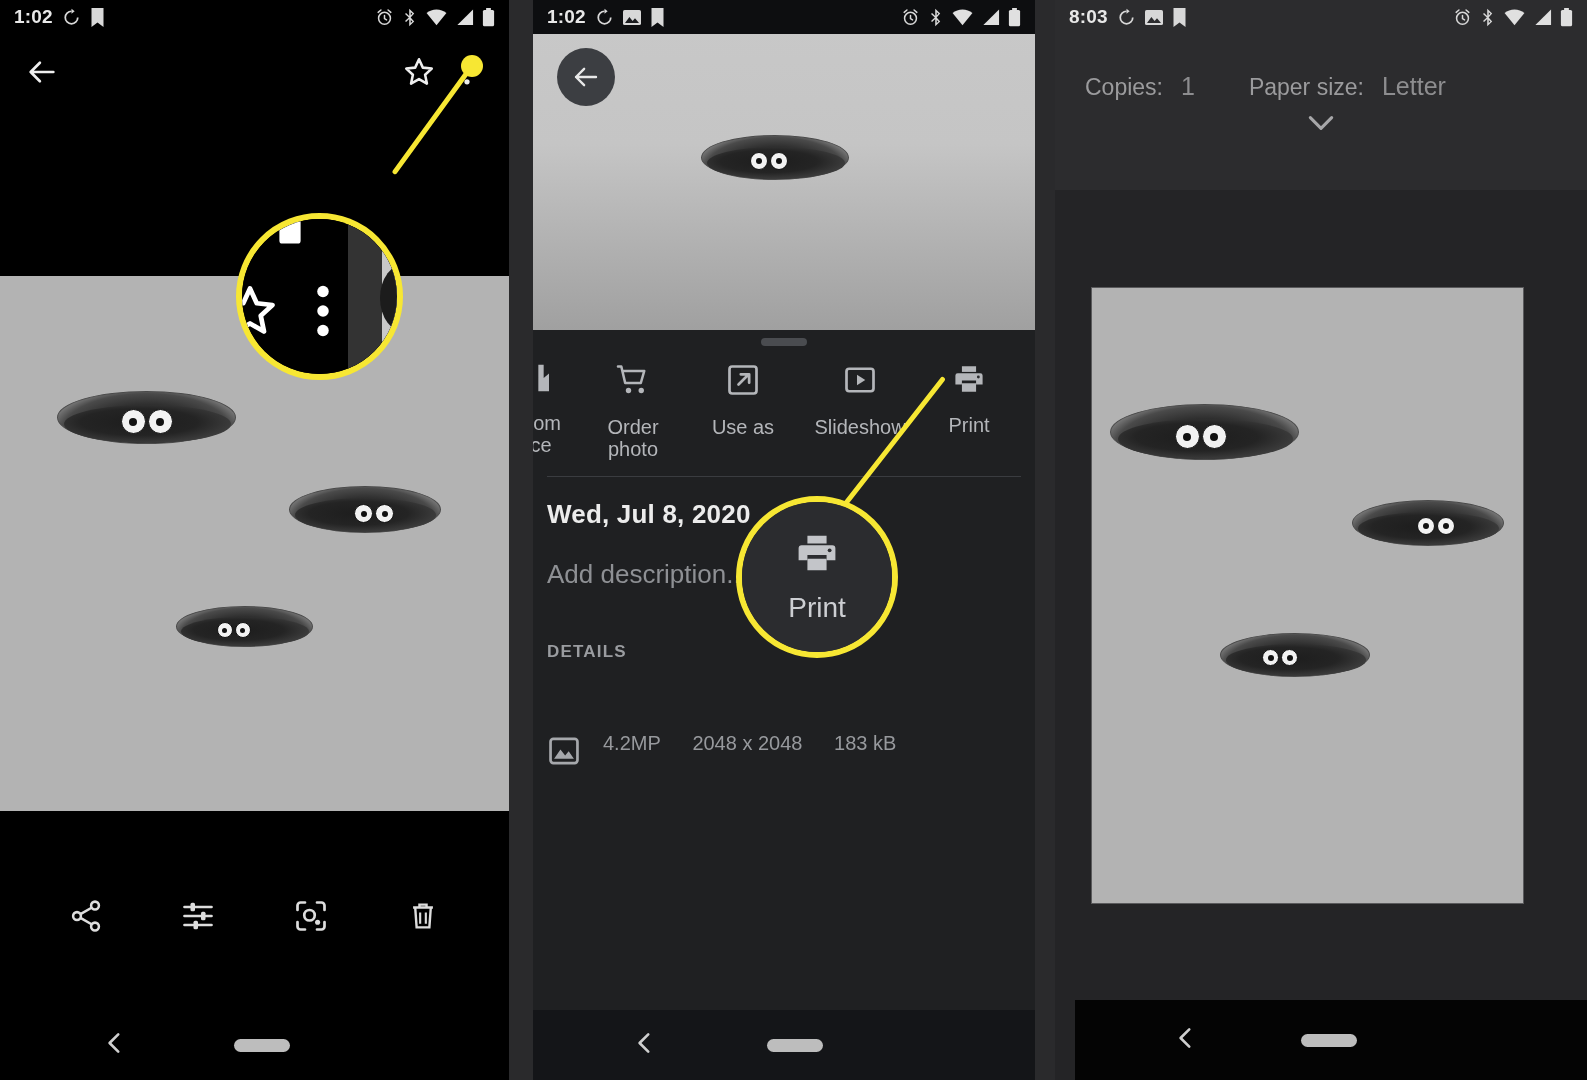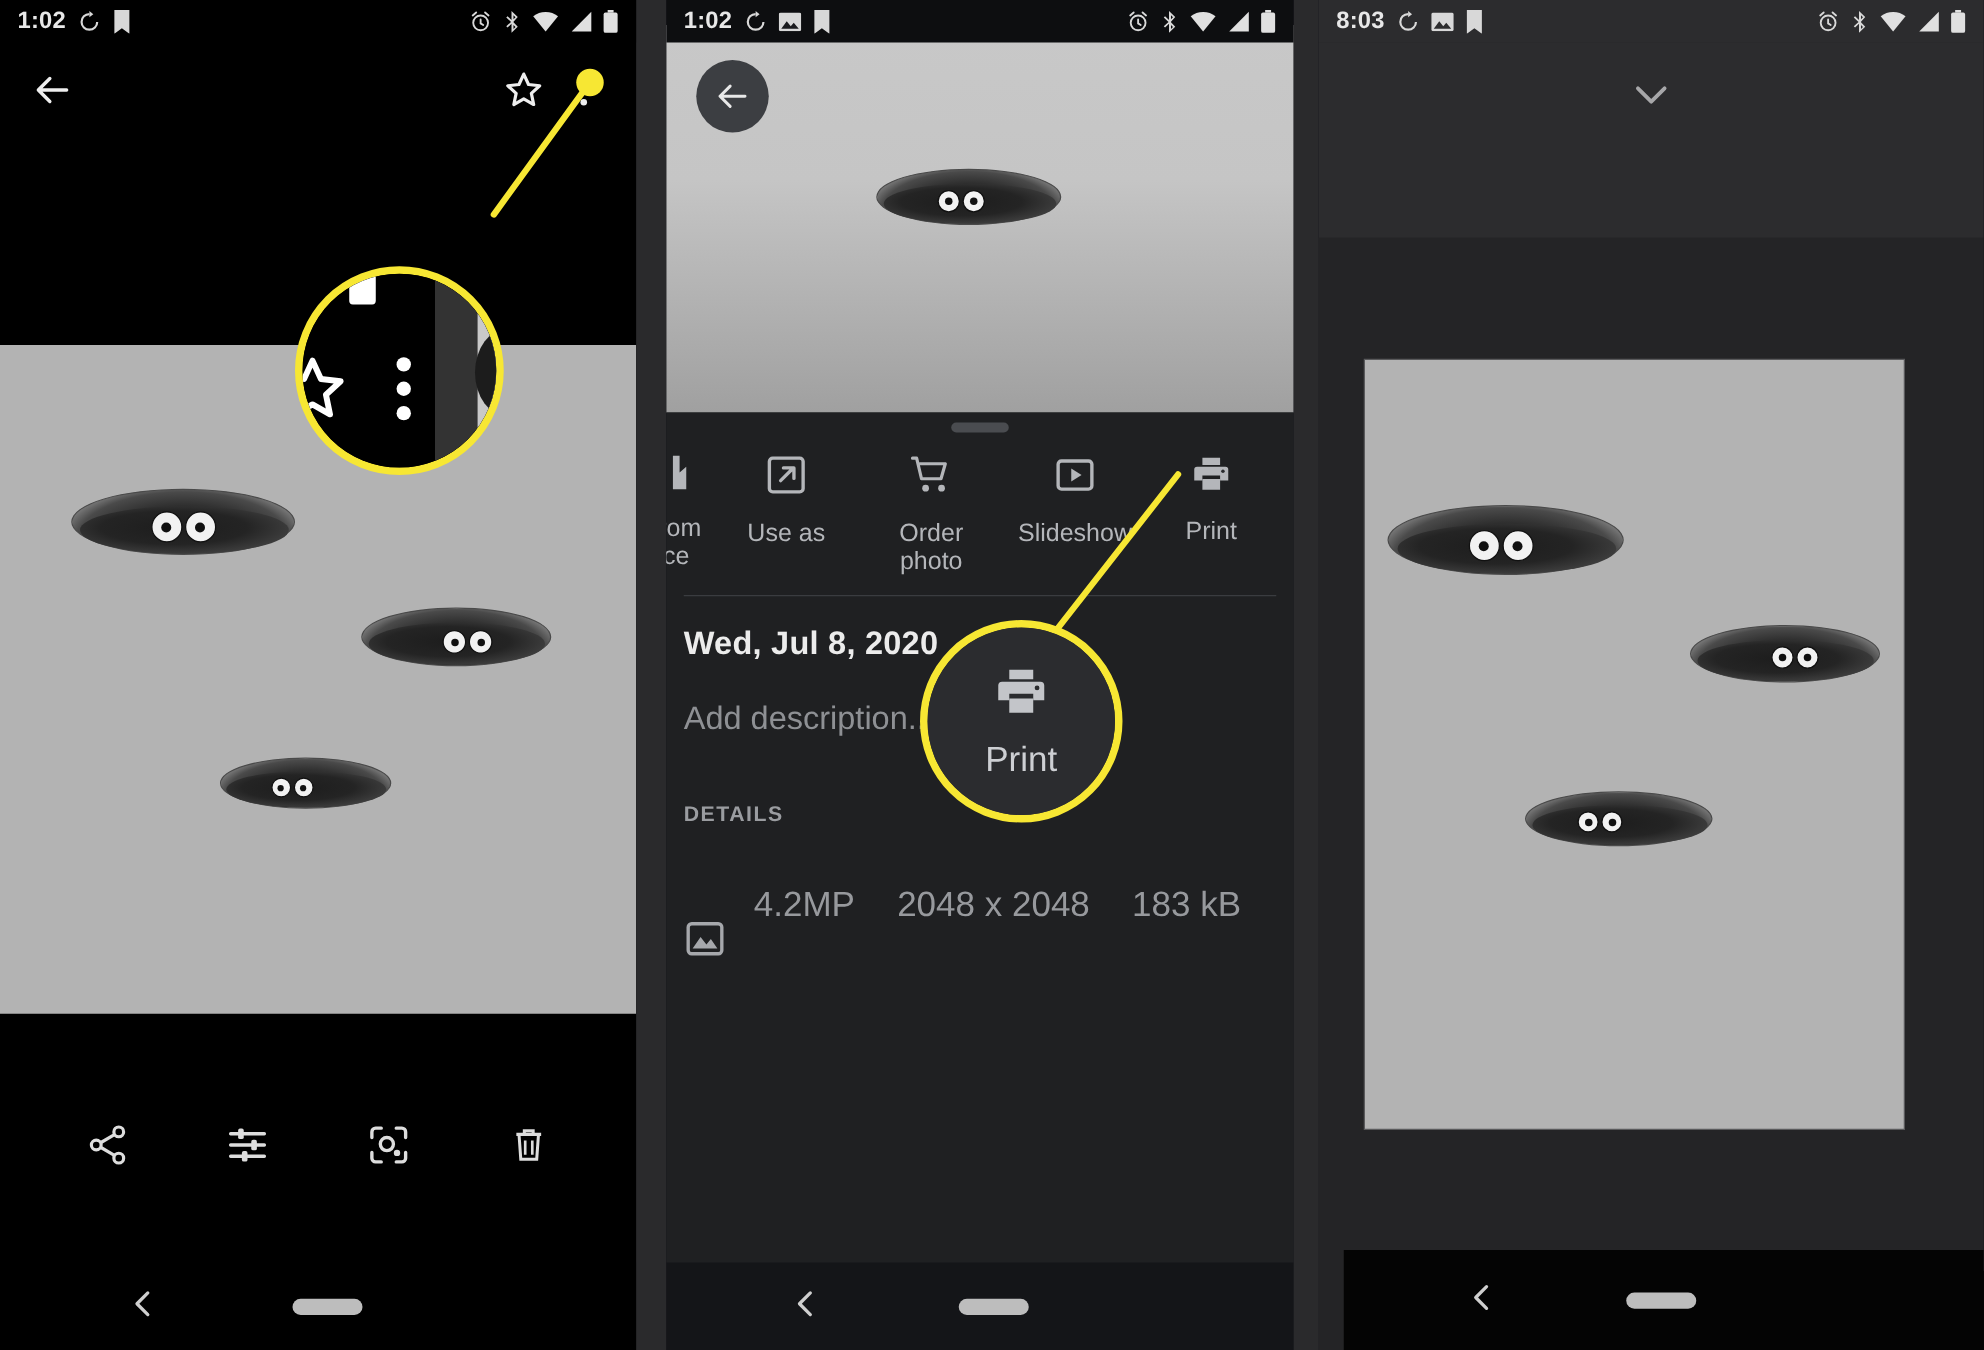--- a/index.html
+++ b/index.html
@@ -85,21 +85,21 @@
   .p2-meta { padding:22px 14px 0; }
   .p2-date { color:#ececec; font-size:26px; font-weight:bold; letter-spacing:.2px; }
   .p2-desc { color:#8e9094; font-size:26px; margin-top:29px; }
   .p2-details-hdr {
     color:#9a9ca0; font-size:17px; font-weight:bold; letter-spacing:1.2px;
     margin-top:52px;
   }
   .p2-file { display:flex; gap:22px; margin-top:44px; align-items:flex-start; }
   .p2-file .fi { flex:0 0 auto; padding-top:28px; }
   .p2-path { color:#e4e4e4; font-size:23px; font-weight:bold; line-height:32px; }
-  .p2-sub { color:#97999d; font-size:28px; margin-top:2px; }
+  .p2-sub { color:#97999d; font-size:20px; margin-top:26px; }
   .p2-sub span { margin-right:26px; }
 
   
   .p3-header {
     position:absolute; top:34px; left:0; width:532px; height:156px;
     background:#2c2c2e; padding:20px 30px 0;
   }
   .p3-printer-row { display:flex; align-items:center; }
   .p3-printer {
     color:#e9e9ea; font-size:28px; font-weight:bold;
@@ -437,35 +437,35 @@
     <div class="drag-handle"></div>
 
     <div class="p2-actions">
       <div class="p2-action" style="width:64px; margin-left:-24px;">
         <svg width="32" height="32" viewBox="0 0 24 24">
             <path fill="#b4b6ba" d="M14 2v10l4-3.4V22H10V2z"></path>
           </svg>
         <div class="lbl">from</div>
         <div>ce</div>
       </div>
-      <div class="p2-action" style="width:112px;">
-        <svg width="36" height="36" viewBox="0 0 24 24">
-            <rect x="3" y="3" width="18" height="18" rx="1.8" fill="none" stroke="#b4b6ba" stroke-width="1.8"></rect>
-            <path d="M9 15 15.5 8.5M10.5 8.2h5.6v5.6" fill="none" stroke="#b4b6ba" stroke-width="1.8" stroke-linecap="round" stroke-linejoin="round"></path>
-          </svg>
-        <div class="lbl">Use as</div>
-      </div>
       <div class="p2-action" style="width:108px; margin-left:6px;">
         <svg width="36" height="36" viewBox="0 0 24 24">
             <path fill="none" stroke="#b4b6ba" stroke-width="1.7" stroke-linecap="round" stroke-linejoin="round" d="M2 3h2.2l2.6 11h10.4l2.3-8H6"></path>
             <circle cx="9" cy="19" r="1.8" fill="#b4b6ba"></circle>
             <circle cx="17.5" cy="19" r="1.8" fill="#b4b6ba"></circle>
           </svg>
         <div class="lbl">Order</div>
         <div>photo</div>
+      </div>
+      <div class="p2-action" style="width:112px;">
+        <svg width="36" height="36" viewBox="0 0 24 24">
+            <rect x="3" y="3" width="18" height="18" rx="1.8" fill="none" stroke="#b4b6ba" stroke-width="1.8"></rect>
+            <path d="M9 15 15.5 8.5M10.5 8.2h5.6v5.6" fill="none" stroke="#b4b6ba" stroke-width="1.8" stroke-linecap="round" stroke-linejoin="round"></path>
+          </svg>
+        <div class="lbl">Use as</div>
       </div>
       <div class="p2-action" style="width:122px;">
         <svg width="36" height="36" viewBox="0 0 24 24">
             <rect x="3" y="4.5" width="18" height="15" rx="1.8" fill="none" stroke="#b4b6ba" stroke-width="1.8"></rect>
             <path d="m10 8.5 5.5 3.5L10 15.5z" fill="#b4b6ba"></path>
           </svg>
         <div class="lbl">Slideshow</div>
       </div>
       <div class="p2-action" style="width:96px;">
         <svg width="34" height="34" viewBox="0 0 24 24">
@@ -578,20 +578,26 @@
       <span class="sb-ico">
           <svg width="13" height="19" viewBox="0 0 13 20">
             <rect x="4" y="0" width="5" height="2.2" fill="#e0e0e0"></rect>
             <rect x="0.6" y="2.2" width="11.8" height="17" rx="1.6" fill="#e0e0e0"></rect>
           </svg>
         </span>
     </div>
   </div>
 
   <div class="p3-header">
+    <div class="p3-opts">
+      <span class="p3-lbl">Copies:</span>
+      <span class="p3-val" style="margin-left:18px;">1</span>
+      <span class="p3-lbl" style="margin-left:54px;">Paper size:</span>
+      <span class="p3-val" style="margin-left:18px;">Letter</span>
+    </div>
     <div class="p3-expand">
       <svg width="32" height="20" viewBox="0 0 24 14">
           <path fill="none" stroke="#a7a7a9" stroke-width="2.3" stroke-linecap="round" stroke-linejoin="round" d="m4 3 8 8 8-8"></path>
         </svg>
     </div>
   </div>
 
   <div class="p3-preview">
     <div class="hole" style="left:18px; top:116px; width:189px; height:56px;">
       <div class="rim"></div>

